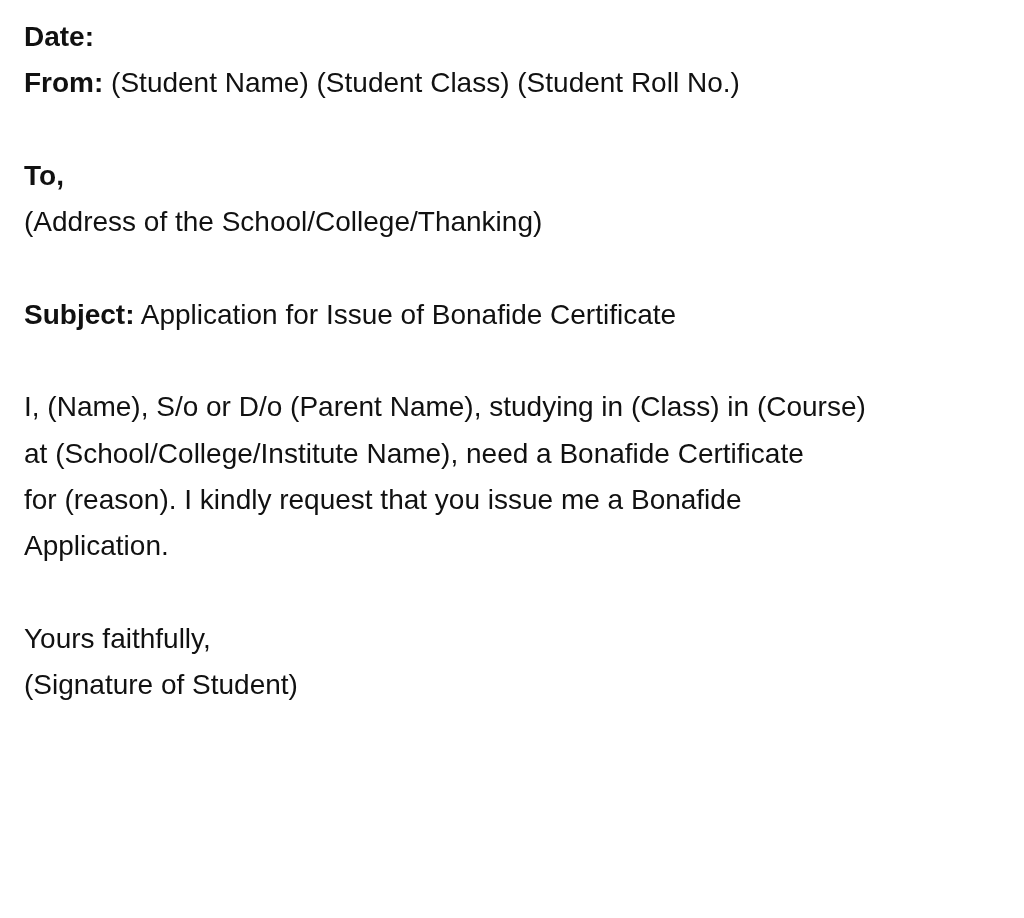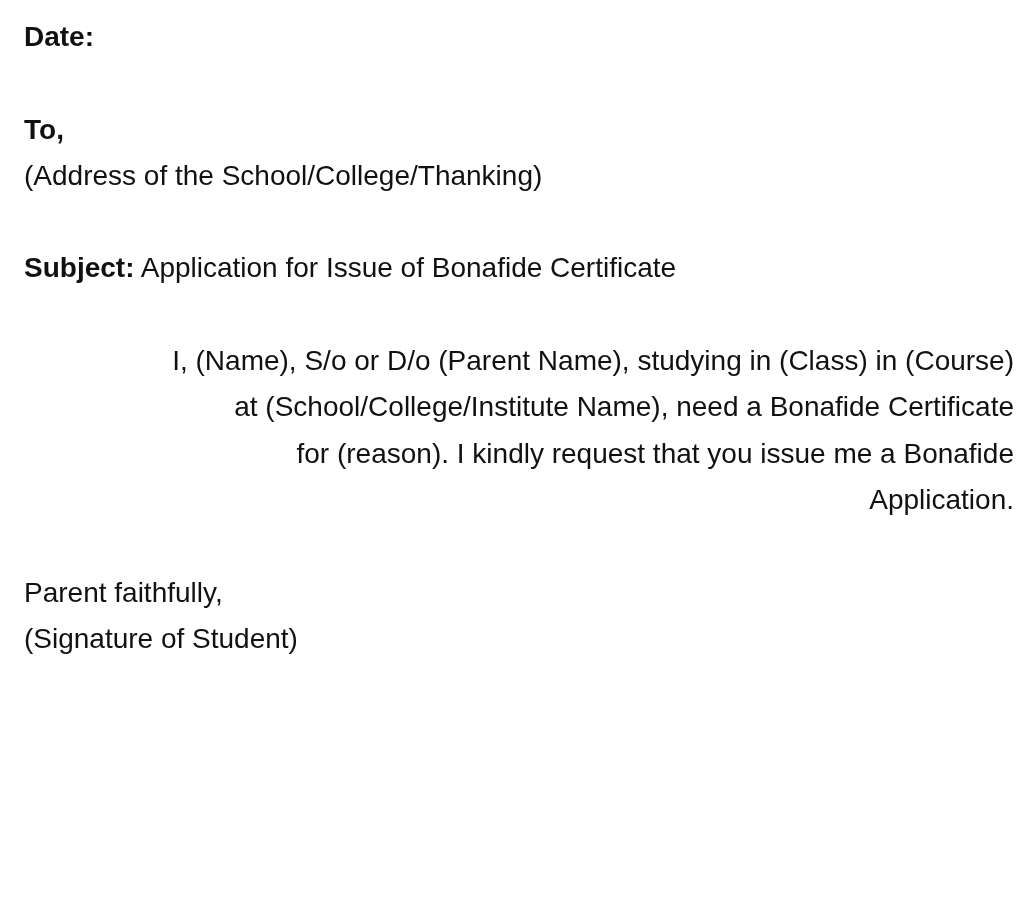--- a/index.html
+++ b/index.html
@@ -31,33 +31,36 @@
     }
     .blank {
       display: block;
       height: 46.3px;
     }
     .b {
       font-weight: bold;
     }
     .body-text {
       white-space: nowrap;
-      text-align: right;
     }
   </style>
 </head>
 <body>
 
 <div class="doc">
 
   <div class="line">
     <span class="b">Date:</span>
     <span></span>
   </div>
 
+  <div class="line">
+    <span class="b">From:</span>
+    <span>(Student Name) (Student Class) (Student Roll No.)</span>
+  </div>
 
   <div class="blank"></div>
 
   <div class="line b">To,</div>
   <div class="line">(Address of the School/College/Thanking)</div>
 
   <div class="blank"></div>
 
   <div class="line">
     <span class="b">Subject:</span>
@@ -67,16 +70,16 @@
 
   <div class="blank"></div>
 
   <div class="line body-text">I, (Name), S/o or D/o (Parent Name), studying in (Class) in (Course)</div>
   <div class="line body-text">at (School/College/Institute Name), need a Bonafide Certificate</div>
   <div class="line body-text">for (reason). I kindly request that you issue me a Bonafide</div>
   <div class="line body-text">Application.</div>
 
   <div class="blank"></div>
 
-  <div class="line">Parent faithfully,</div>
+  <div class="line">Yours faithfully,</div>
   <div class="line">(Signature of Student)</div>
 
 </div>
 
 </body></html>

